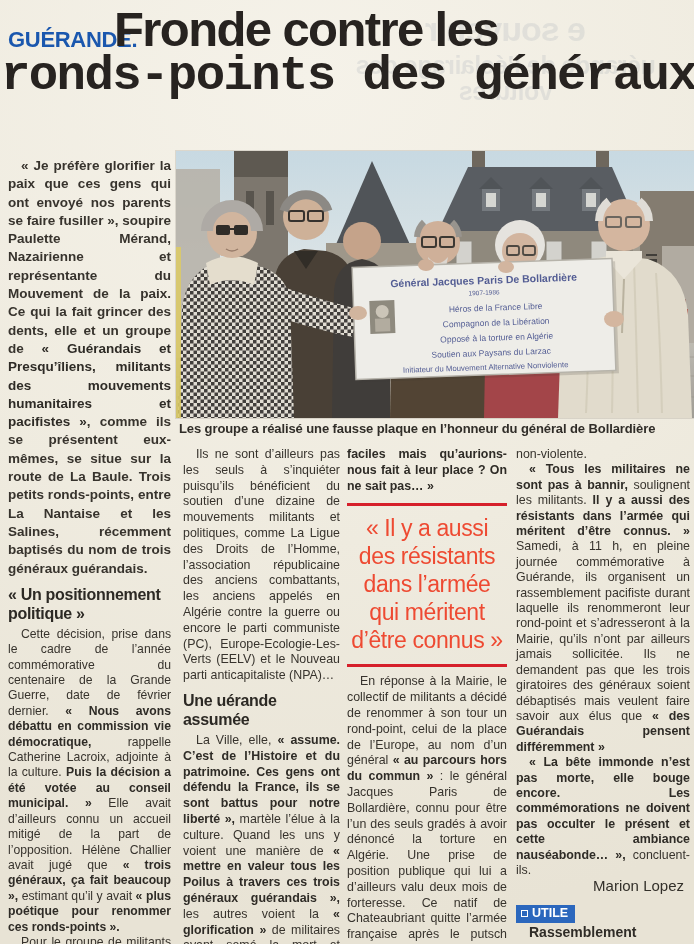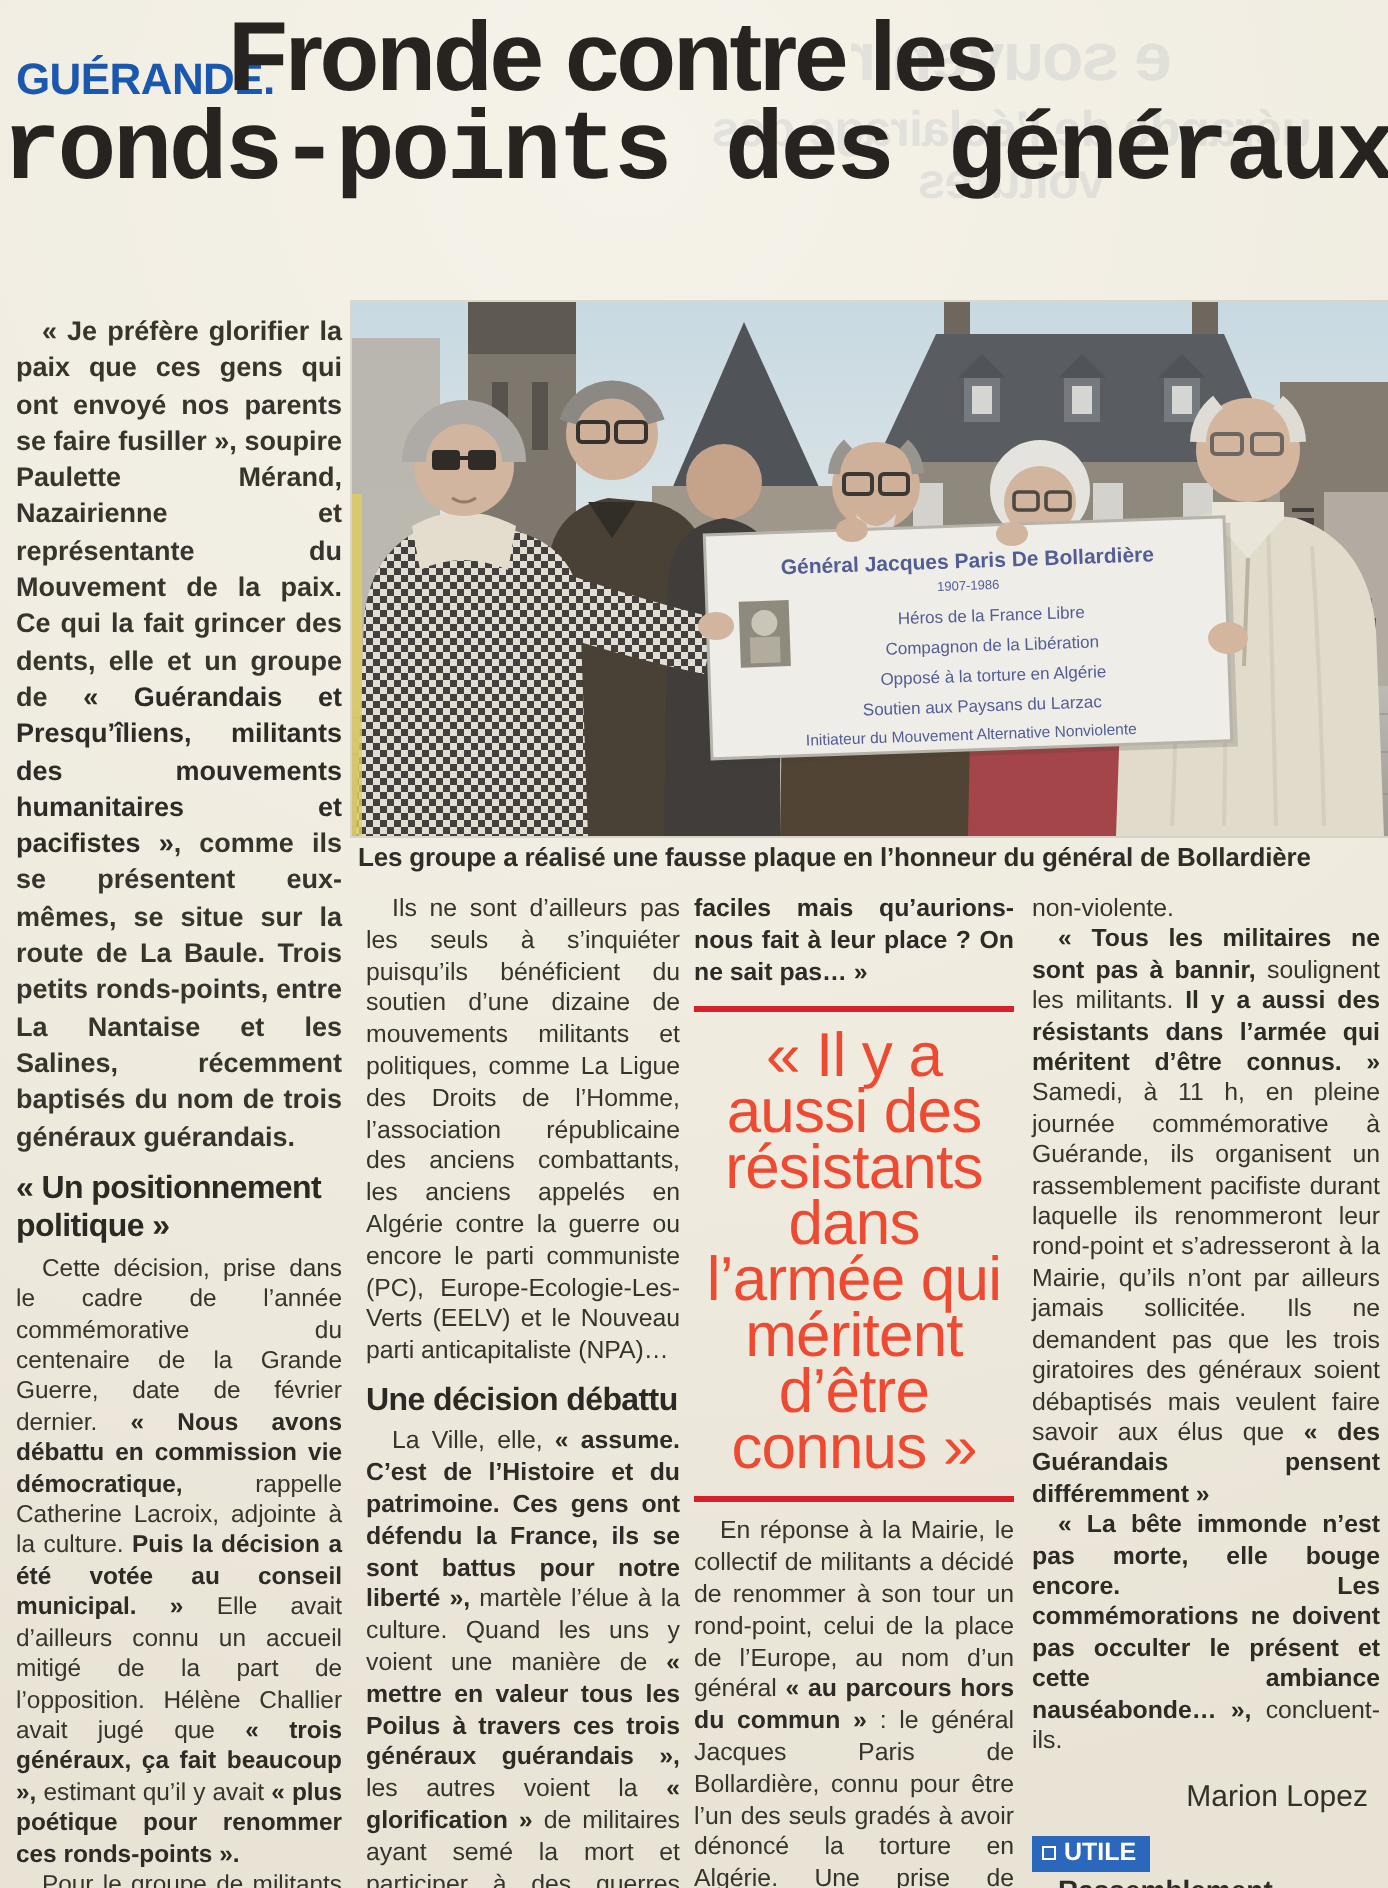--- a/index.html
+++ b/index.html
@@ -34,23 +34,23 @@
   .col p.cont{text-indent:0;}
   .col b{color:#2e2b26;}
   .lead{font-size:13.5px;line-height:18.3px;font-weight:bold;}
   .subhead{margin:7px 0 3px;font-size:16px;line-height:19.5px;font-weight:bold;color:#2c2924;text-indent:0;text-align:left;letter-spacing:-0.3px;}
   .col1{left:8px;top:157px;width:163px;font-size:12.2px;line-height:15.4px;}
   .col2{left:183px;top:447px;width:157px;}
   .col3{left:347px;top:447px;width:160px;}
   .col4{left:516px;top:447px;width:174px;line-height:15.4px;}
 
   .pullquote{margin:9px 0 7px;padding:8px 1px 10px;border-top:3px solid #d6202b;border-bottom:3px solid #d6202b;
-    color:#ee4a32;font-size:31px;line-height:28px;text-align:center;text-indent:0;letter-spacing:-0.4px;}
-
-  .byline{margin-top:13px;font-size:15px;color:#33302a;text-align:right;padding-right:6px;text-indent:0;}
+    color:#ee4a32;font-size:23px;line-height:28px;text-align:center;text-indent:0;letter-spacing:-0.4px;}
+
+  .byline{font-size:15px;color:#33302a;text-align:right;padding-right:6px;text-indent:0;}
   .utile{margin-top:11px;}
   .utile-badge{display:inline-flex;align-items:center;gap:4px;background:#2b67bd;color:#fff;
     font-weight:bold;font-size:12.5px;padding:2px 7px 2px 5px;line-height:1.1;}
   .utile-badge .sq{display:inline-block;width:5px;height:5px;border:1.5px solid #fff;background:transparent;}
   .utile-text{margin:5px 0 0;font-weight:bold;font-size:14px;line-height:18.5px;color:#2f2c27;text-align:left;text-indent:0;}
 </style>
 </head>
 <body>
 
 <div class="page">
@@ -236,21 +236,21 @@
 
   <div class="col col1">
     <p class="lead"><span>« Je préfère glorifier la paix que ces gens qui ont envoyé nos parents se faire fusiller », soupire Paulette Mérand, Nazairienne et représentante du Mouvement de la paix. Ce qui la fait grincer des dents, elle et un groupe de </span><b>« Guérandais et Presqu’îliens, militants des mouvements humanitaires et pacifistes »</b><span>, comme ils se présentent eux-mêmes, se situe sur la route de La Baule. Trois petits ronds-points, entre La Nantaise et les Salines, récemment baptisés du nom de trois généraux guérandais.</span></p>
     <h2 class="subhead">« Un positionnement politique »</h2>
     <p><span>Cette décision, prise dans le cadre de l’année commémorative du centenaire de la Grande Guerre, date de février dernier. </span><b>« Nous avons débattu en commission vie démocratique, </b><span>rappelle Catherine Lacroix, adjointe à la culture. </span><b>Puis la décision a été votée au conseil municipal. » </b><span>Elle avait d’ailleurs connu un accueil mitigé de la part de l’opposition. Hélène Challier avait jugé que </span><b>« trois généraux, ça fait beaucoup », </b><span>estimant qu’il y avait </span><b>« plus poétique pour renommer ces ronds-points ».</b></p>
     <p><span>Pour le groupe de militants aussi, ça fait beaucoup. Ils voient dans cette mesure </span></p>
   </div>
 
   <div class="col col2">
     <p><span>Ils ne sont d’ailleurs pas les seuls à s’inquiéter puisqu’ils bénéficient du soutien d’une dizaine de mouvements militants et politiques, comme La Ligue des Droits de l’Homme, l’association républicaine des anciens combattants, les anciens appelés en Algérie contre la guerre ou encore le parti communiste (PC), Europe-Ecologie-Les-Verts (EELV) et le Nouveau parti anticapitaliste (NPA)…</span></p>
-    <h2 class="subhead">Une décision débattu</h2>
+    <h2 class="subhead">Une uérande assumée</h2>
     <p><span>La Ville, elle, </span><b>« assume. C’est de l’Histoire et du patrimoine. Ces gens ont défendu la France, ils se sont battus pour notre liberté », </b><span>martèle l’élue à la culture. Quand les uns y voient une manière de </span><b>« mettre en valeur tous les Poilus à travers ces trois généraux guérandais », </b><span>les autres voient la </span><b>« glorification » </b><span>de militaires ayant semé la mort et participer à des guerres coloniales, notamment en Algérie et en Indochine. </span></p>
   </div>
 
   <div class="col col3">
     <p class="cont"><b>faciles mais qu’aurions-nous fait à leur place ? On ne sait pas… »</b></p>
     <blockquote class="pullquote">« Il y a aussi des résistants dans l’armée qui méritent d’être connus »</blockquote>
     <p><span>En réponse à la Mairie, le collectif de militants a décidé de renommer à son tour un rond-point, celui de la place de l’Europe, au nom d’un général </span><b>« au parcours hors du commun »</b><span> : le général Jacques Paris de Bollardière, connu pour être l’un des seuls gradés à avoir dénoncé la torture en Algérie. Une prise de position publique qui lui a d’ailleurs valu deux mois de forteresse. Ce natif de Chateaubriant quitte l’armée française après le putsch d’Alger et devient l’un des fondateurs du mouvement pour une alternative</span></p>
   </div>
 
   <div class="col col4">

